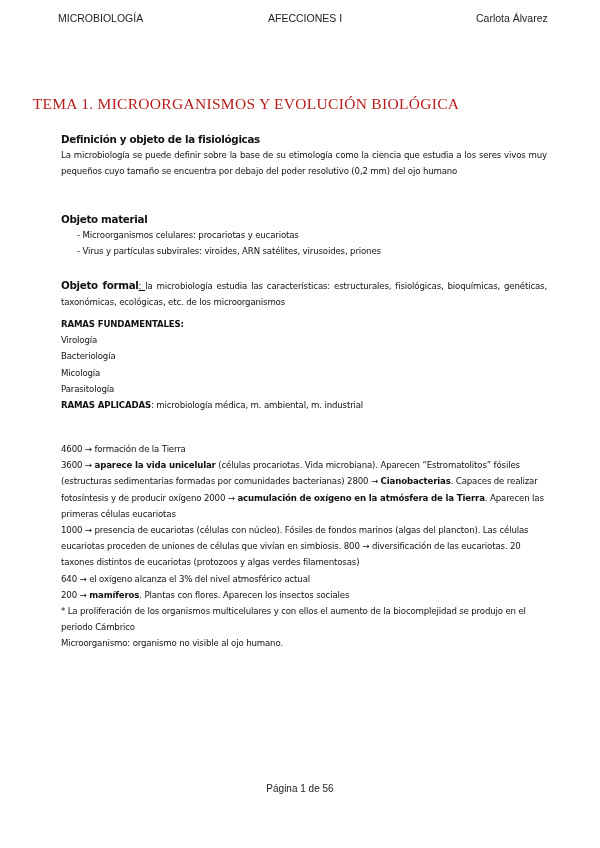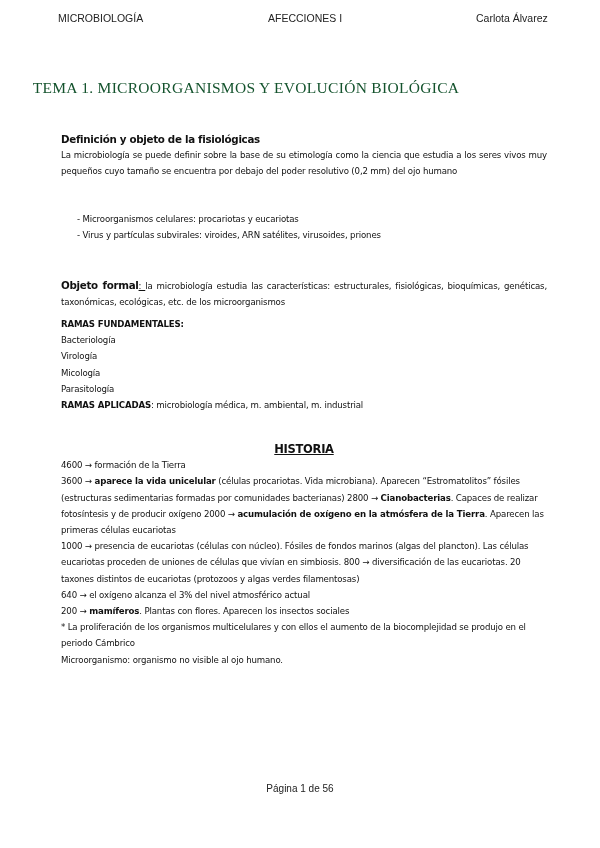--- a/index.html
+++ b/index.html
@@ -1,22 +1,22 @@
 <!DOCTYPE html>
 <html><head>
 <meta charset="utf-8">
 <style>
   html, body { margin: 0; padding: 0; background: #ffffff; }
   body { width: 600px; height: 848px; position: relative; overflow: hidden;
          font-family: "Liberation Sans", sans-serif; color: #111; }
   .hdr { position: absolute; top: 12px; font-size: 10.5px; color: #222;
          font-family: "Liberation Sans", sans-serif; }
   .hdr.l { left: 58px; } .hdr.c { left: 268px; } .hdr.r { left: 476px; }
-  .title { position: absolute; top: 79px; left: 0; width: 492px; text-align: center;
-           font-family: "Liberation Serif", serif; font-size: 15.5px; color: #14532d;
+  .title { position: absolute; top: 95px; left: 0; width: 492px; text-align: center;
+           font-family: "Liberation Serif", serif; font-size: 15.5px; color: #b91c1c;
            letter-spacing: 0.3px; }
   .body { position: absolute; left: 61px; width: 486px; font-family: "DejaVu Sans", sans-serif;
           font-size: 8.6px; line-height: 16.2px; letter-spacing: -0.15px; }
   .h2 { font-family: "DejaVu Sans", sans-serif; font-weight: bold; font-size: 10.3px; color: #111;
         letter-spacing: -0.3px; }
   .just { text-align: justify; }
   .b { font-weight: bold; }
   .bul { padding-left: 16px; }
   .u { text-decoration: underline; }
   .hist { font-size: 11.5px; font-weight: bold; text-decoration: underline; text-align: center;
@@ -32,43 +32,43 @@
 <div class="hdr r">Carlota Álvarez</div>
 
 <div class="title">TEMA 1. MICROORGANISMOS Y EVOLUCIÓN BIOLÓGICA</div>
 
 <div class="body" style="top:131px;">
   <div class="h2">Definición y objeto de la fisiológicas</div>
   <div class="just">La microbiología se puede definir sobre la base de su etimología como la ciencia que estudia a los seres vivos muy pequeños cuyo tamaño se encuentra por debajo del poder resolutivo (0,2 mm) del ojo humano</div>
 </div>
 
 <div class="body" style="top:211px;">
+  <div class="h2">Objeto material</div>
   <div class="bul">- Microorganismos celulares: procariotas y eucariotas</div>
   <div class="bul">- Virus y partículas subvirales: viroides, ARN satélites, virusoides, priones</div>
 </div>
 
 <div class="body" style="top:277px;">
   <div class="just">
     <span class="h2">Objeto formal</span><span class="u">: </span><span>la microbiología estudia las características: estructurales, fisiológicas,  bioquímicas, genéticas, taxonómicas, ecológicas, etc. de los microorganismos</span>
   </div>
 </div>
 
 <div class="body" style="top:316px;">
   <div class="b">RAMAS FUNDAMENTALES:</div>
+  <div>Virología</div>
   <div>Bacteriología</div>
-  <div>Virología</div>
   <div>Micología</div>
   <div>Parasitología</div>
   <div>
     <span class="b">RAMAS APLICADAS</span><span>: microbiología médica, m. ambiental, m. industrial</span>
   </div>
 </div>
 
 <div class="body" style="top:441px;">
-  <div class="hist">HISTORIA</div>
   <div>4600 → formación de la Tierra</div>
   <div><span>3600 → </span><span class="b">aparece la vida unicelular</span><span> (células procariotas. Vida microbiana). Aparecen  “Estromatolitos” fósiles (estructuras sedimentarias formadas por comunidades bacterianas) 2800 → </span><span class="b">Cianobacterias</span><span>. Capaces de realizar fotosíntesis y de producir oxígeno 2000 → </span><span class="b">acumulación de oxígeno en la atmósfera de la Tierra</span><span>. Aparecen las primeras células eucariotas</span></div>
   <div>1000 → presencia de eucariotas (células con núcleo). Fósiles de fondos marinos (algas del plancton). Las células eucariotas proceden de uniones de células que vivían en simbiosis. 800 → diversificación de las eucariotas. 20 taxones distintos de eucariotas (protozoos y algas verdes filamentosas)</div>
   <div>640 → el oxígeno alcanza el 3% del nivel atmosférico actual</div>
   <div><span>200 → </span><span class="b">mamíferos</span><span>. Plantas con flores. Aparecen los insectos sociales</span></div>
   <div>* La proliferación de los organismos multicelulares y con ellos el aumento de la biocomplejidad se produjo en el periodo Cámbrico</div>
   <div>Microorganismo: organismo no visible al ojo humano.</div>
 </div>
 
 <div class="footer">Página 1 de 56</div>

